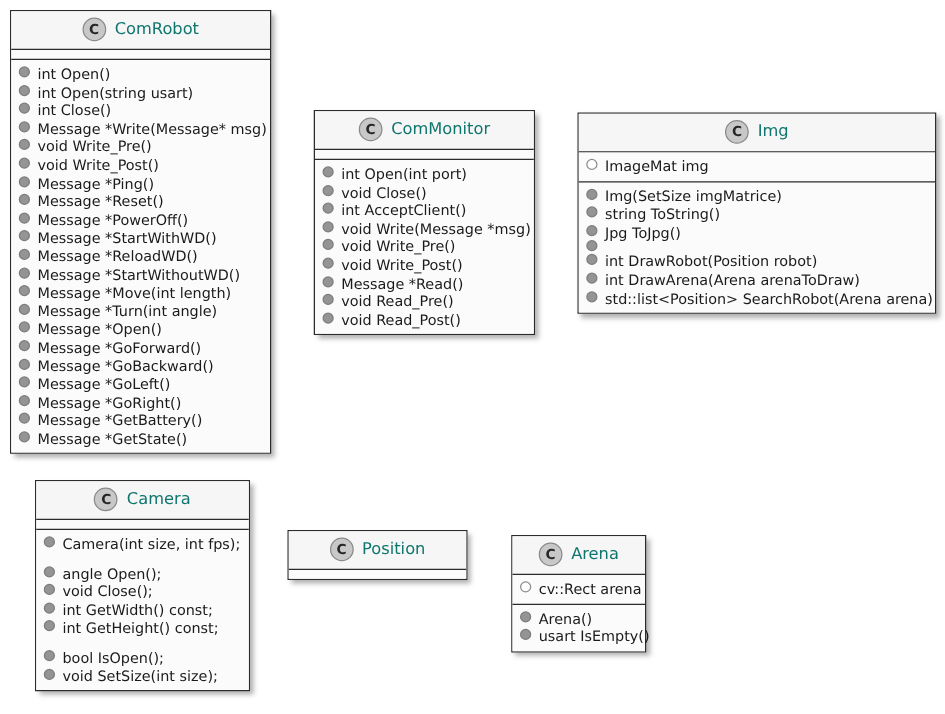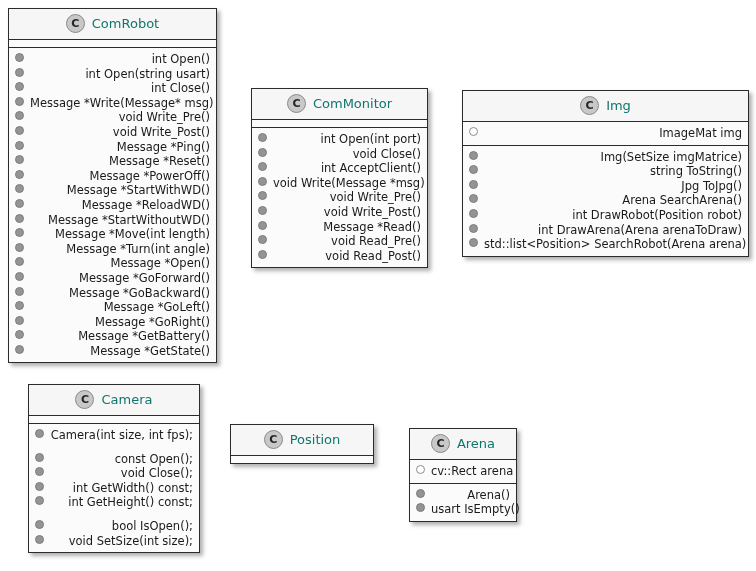--- a/index.html
+++ b/index.html
@@ -70,21 +70,20 @@
     height: 7px;
   }
   .member {
     display: flex;
     align-items: baseline;
     gap: 6px;
     font-size: 11.5px;
     line-height: 14.6px;
     color: #1a1a1a;
     white-space: nowrap;
-    justify-content: space-between;
   }
   .member.spacer {
     height: 9px;
   }
   .bullet {
     flex: none;
     width: 7px;
     height: 7px;
     border-radius: 50%;
     position: relative;
@@ -275,21 +274,20 @@
       <div class="member">
           <span class="bullet method"></span>
           <span>string ToString()</span>
         </div>
       <div class="member">
           <span class="bullet method"></span>
           <span>Jpg ToJpg()</span>
         </div>
       <div class="member">
           <span class="bullet method"></span>
-          <span>Arena SearchArena()</span>
         </div>
       <div class="member">
           <span class="bullet method"></span>
           <span>int DrawRobot(Position robot)</span>
         </div>
       <div class="member">
           <span class="bullet method"></span>
           <span>int DrawArena(Arena arenaToDraw)</span>
         </div>
       <div class="member">
@@ -309,21 +307,21 @@
       <div class="member">
           <span class="bullet method"></span>
           <span>Camera(int size, int fps);</span>
         </div>
       <div class="member spacer">
           <span class="bullet none"></span>
           <span></span>
         </div>
       <div class="member">
           <span class="bullet method"></span>
-          <span>const Open();</span>
+          <span>angle Open();</span>
         </div>
       <div class="member">
           <span class="bullet method"></span>
           <span>void Close();</span>
         </div>
       <div class="member">
           <span class="bullet method"></span>
           <span>int GetWidth() const;</span>
         </div>
       <div class="member">

